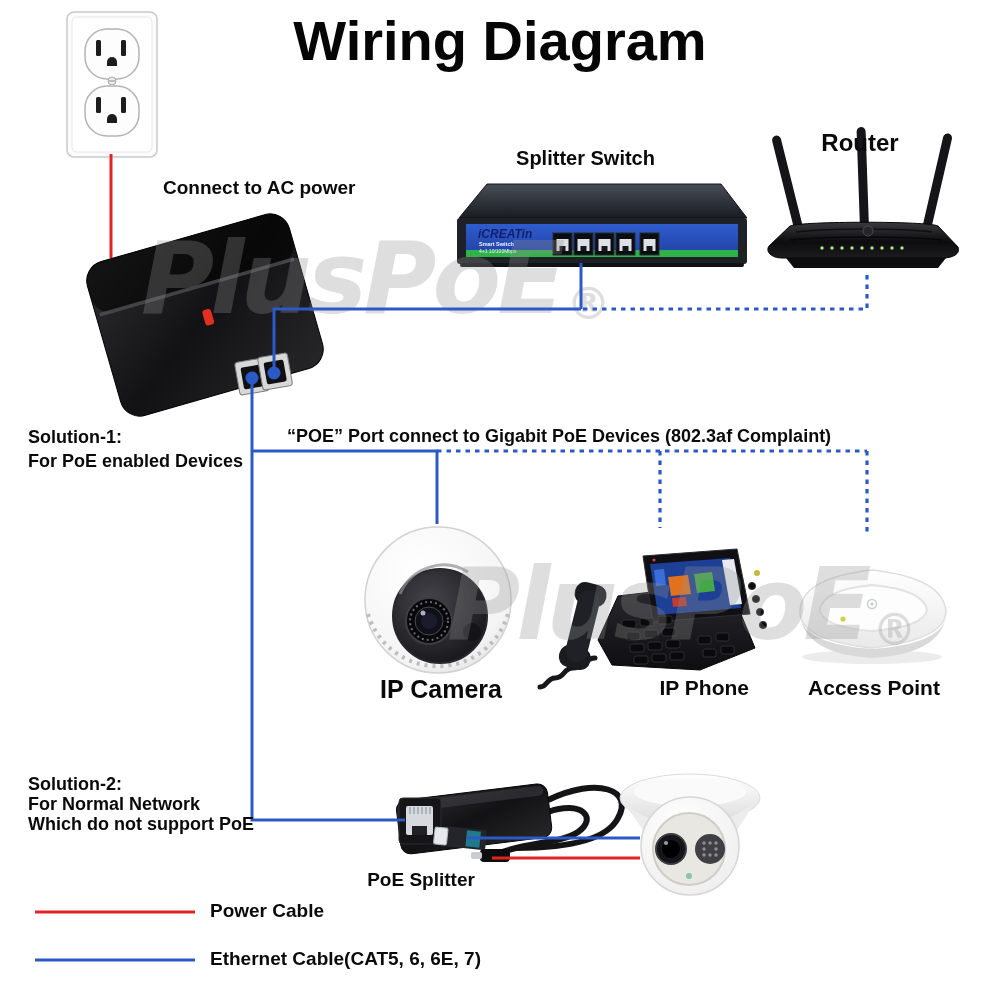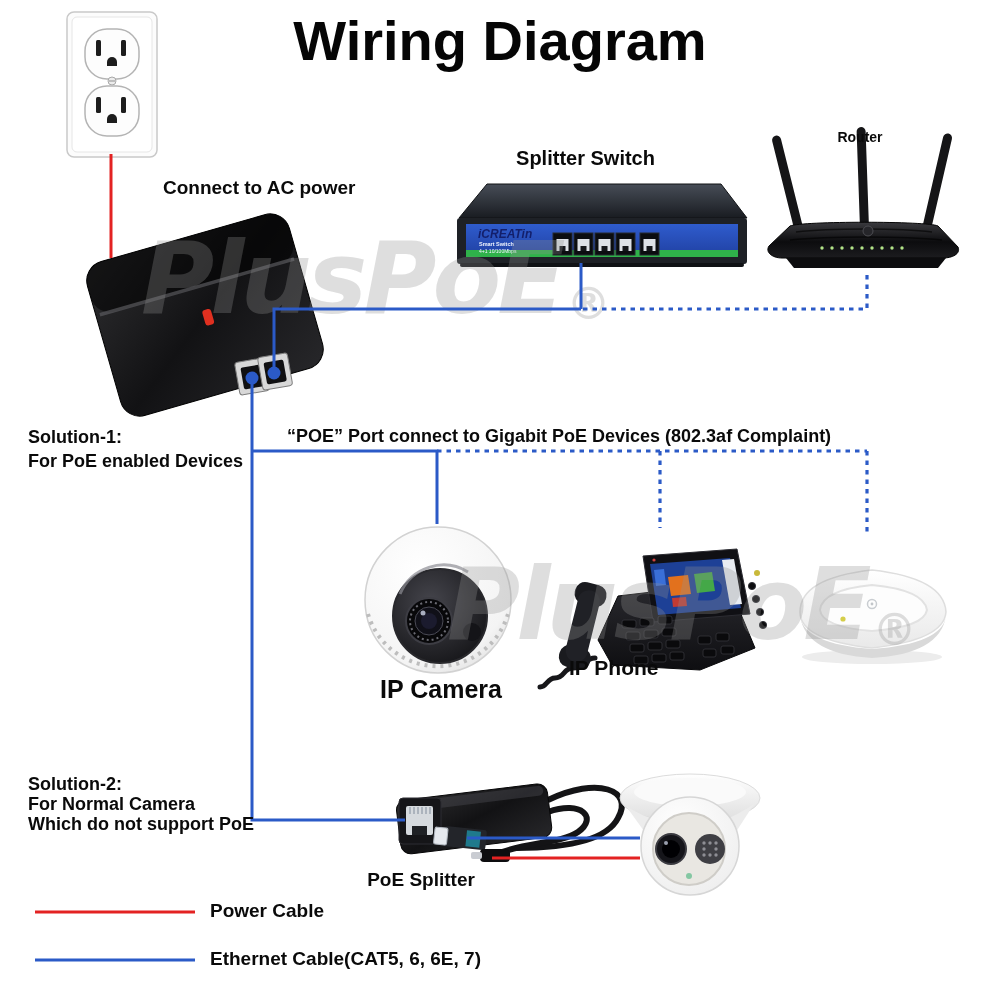--- a/index.html
+++ b/index.html
@@ -11,27 +11,27 @@
   .wm{position:absolute;z-index:2;font-style:italic;font-weight:bold;
       font-family:"DejaVu Sans",sans-serif;color:rgba(145,145,145,0.30);
       letter-spacing:-4px;white-space:nowrap;pointer-events:none;margin-left:45px;}
   .wm1{left:96px;top:220px;font-size:100px;}
   .wm2{left:402px;top:546px;font-size:100px;}
   .wm .reg{font-size:44px;letter-spacing:0;margin-left:5px;vertical-align:-6px;}
   .lbl{position:absolute;z-index:4;font-weight:bold;color:#0a0a0a;white-space:nowrap;}
   .t-title{left:0;top:8px;width:1000px;text-align:center;font-size:56px;letter-spacing:0px;color:#050505;}
   .t-connect-ac{left:163px;top:177px;font-size:19px;}
   .t-switch{left:438px;top:147px;width:295px;text-align:center;font-size:20px;}
-  .t-router{left:795px;top:129px;width:130px;text-align:center;font-size:14px;}
+  .t-router{left:795px;top:129px;width:130px;text-align:center;font-size:24px;}
   .t-lan{left:295px;top:342px;width:580px;text-align:center;font-size:18px;}
   .t-poe{left:287px;top:426px;font-size:18px;}
   .t-sol1{left:28px;top:425px;font-size:18px;line-height:24px;}
   .t-sol2{left:28px;top:774px;font-size:18px;line-height:20px;}
   .t-ipcam{left:351px;top:675px;width:180px;text-align:center;font-size:25px;}
-  .t-ipphone{left:569px;top:656px;width:180px;text-align:left;font-size:21px;}
+  .t-ipphone{left:569px;top:676px;width:180px;text-align:right;font-size:21px;}
   .t-ap{left:779px;top:676px;width:190px;text-align:center;font-size:21px;}
   .t-splitter{left:336px;top:869px;width:170px;text-align:center;font-size:19px;}
   .t-nonpoe{left:582px;top:892px;width:210px;text-align:center;font-size:21px;}
   .t-leg-power{left:210px;top:900px;font-size:19px;}
   .t-leg-eth{left:210px;top:948px;font-size:19px;}
 </style>
 </head>
 <body>
 
 <div class="canvas">
@@ -328,22 +328,23 @@
   <div class="lbl t-connect-ac">Connect to AC power</div>
   <div class="lbl t-switch">Splitter Switch</div>
   <div class="lbl t-router">Router</div>
   <div class="lbl t-poe">“POE” Port connect to Gigabit PoE Devices (802.3af Complaint)</div>
   <div class="lbl t-sol1">
     <div>Solution-1:</div>
     <div>For PoE enabled Devices</div>
   </div>
   <div class="lbl t-sol2">
     <div>Solution-2:</div>
-    <div>For Normal Camera</div>
+    <div>For Normal Network</div>
     <div>Which do not support PoE</div>
   </div>
   <div class="lbl t-ipcam">IP Camera</div>
   <div class="lbl t-ipphone">IP Phone</div>
+  <div class="lbl t-ap">Access Point</div>
   <div class="lbl t-splitter">PoE Splitter</div>
   <div class="lbl t-leg-power">Power Cable</div>
   <div class="lbl t-leg-eth">Ethernet Cable(CAT5, 6, 6E, 7)</div>
 
 </div>
 
 </body></html>

